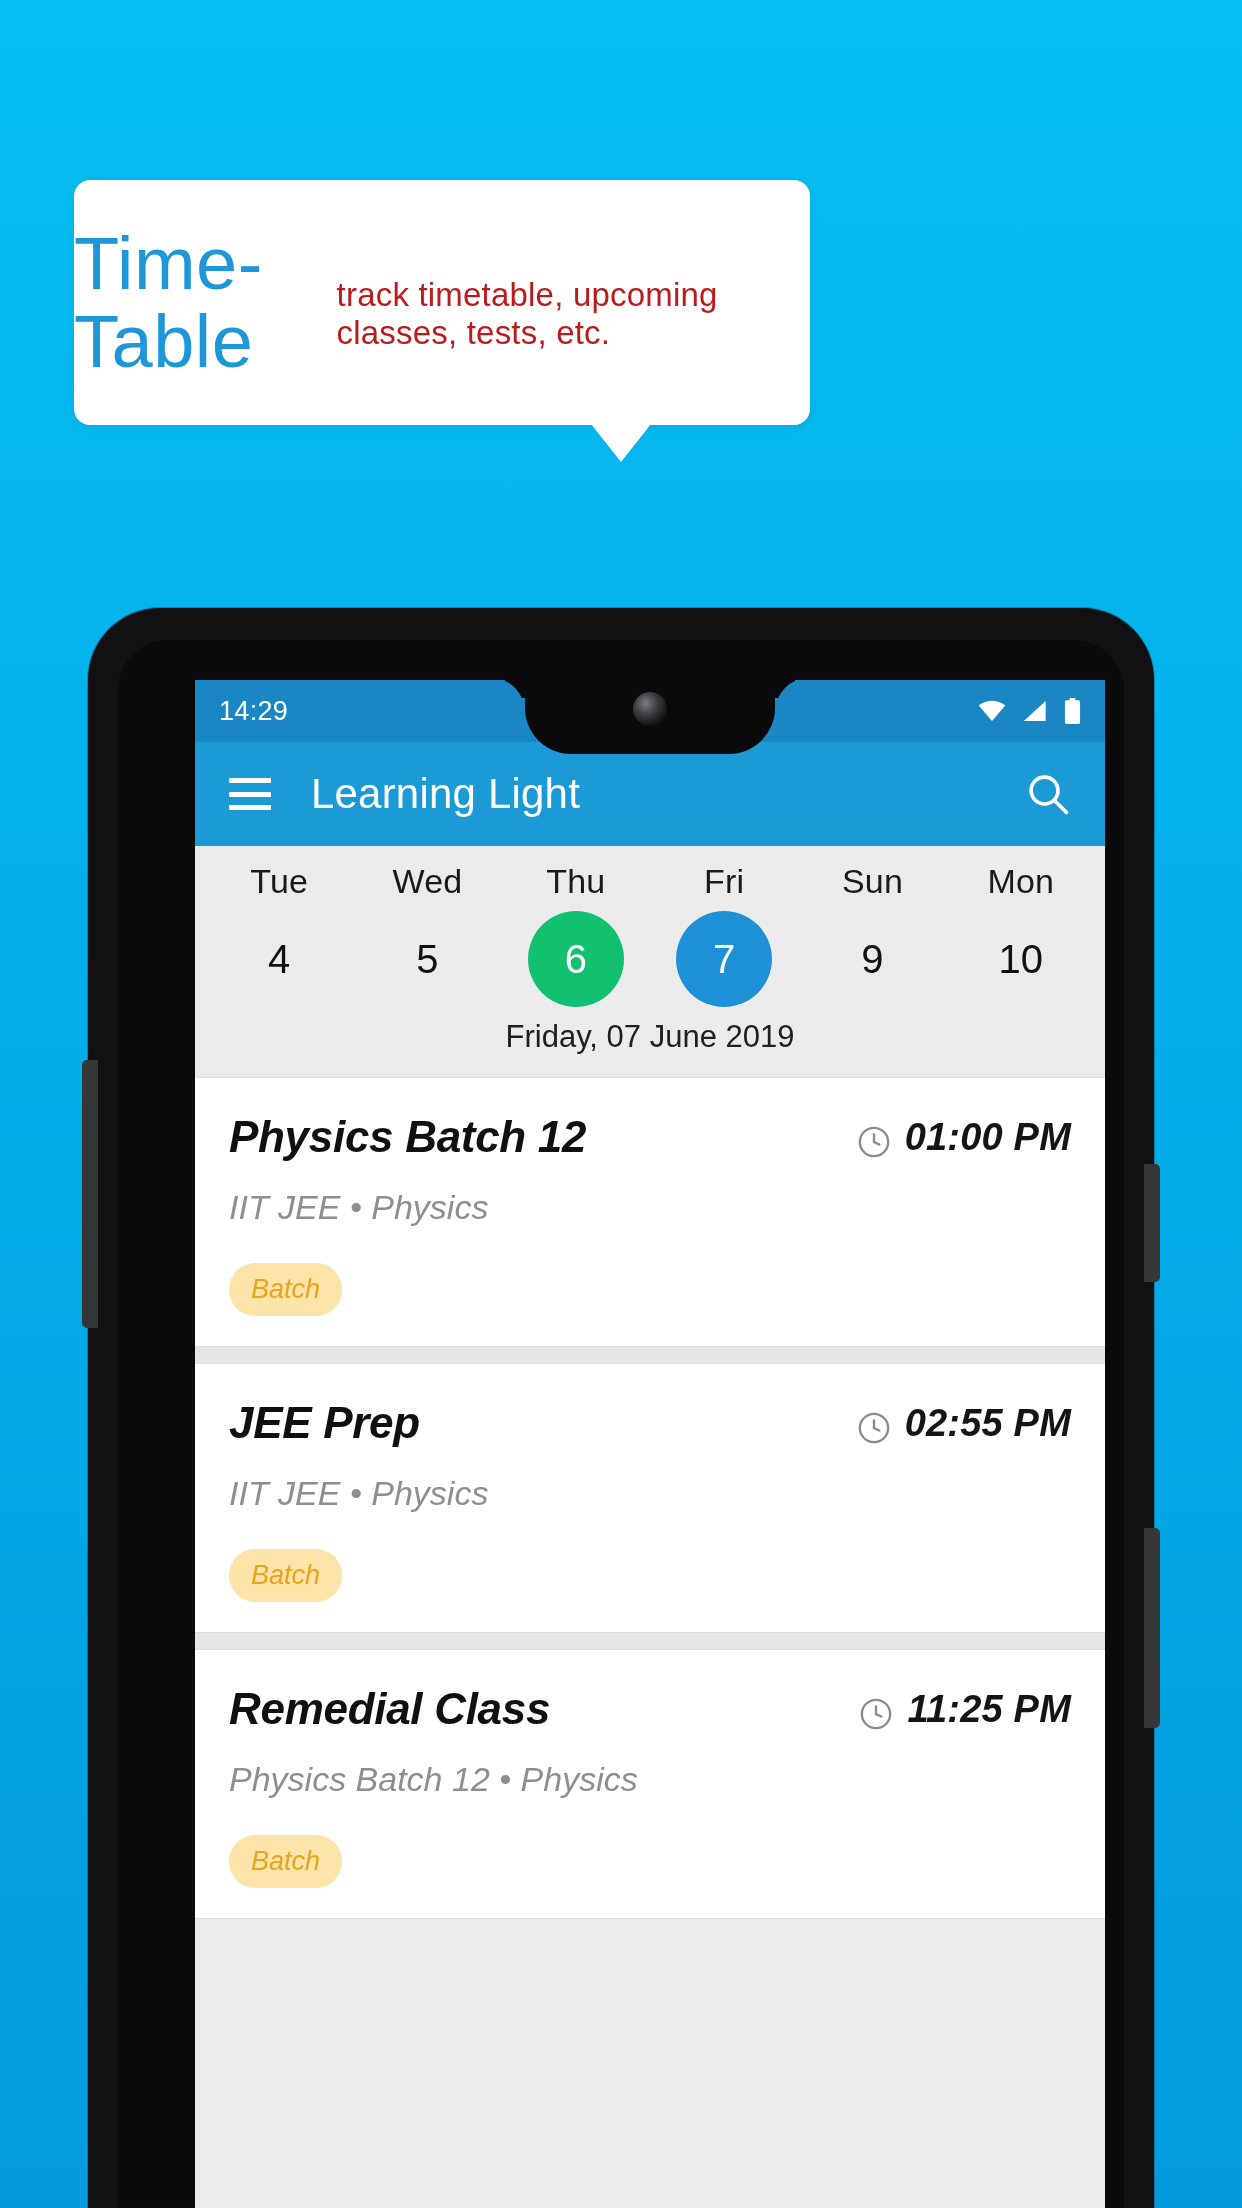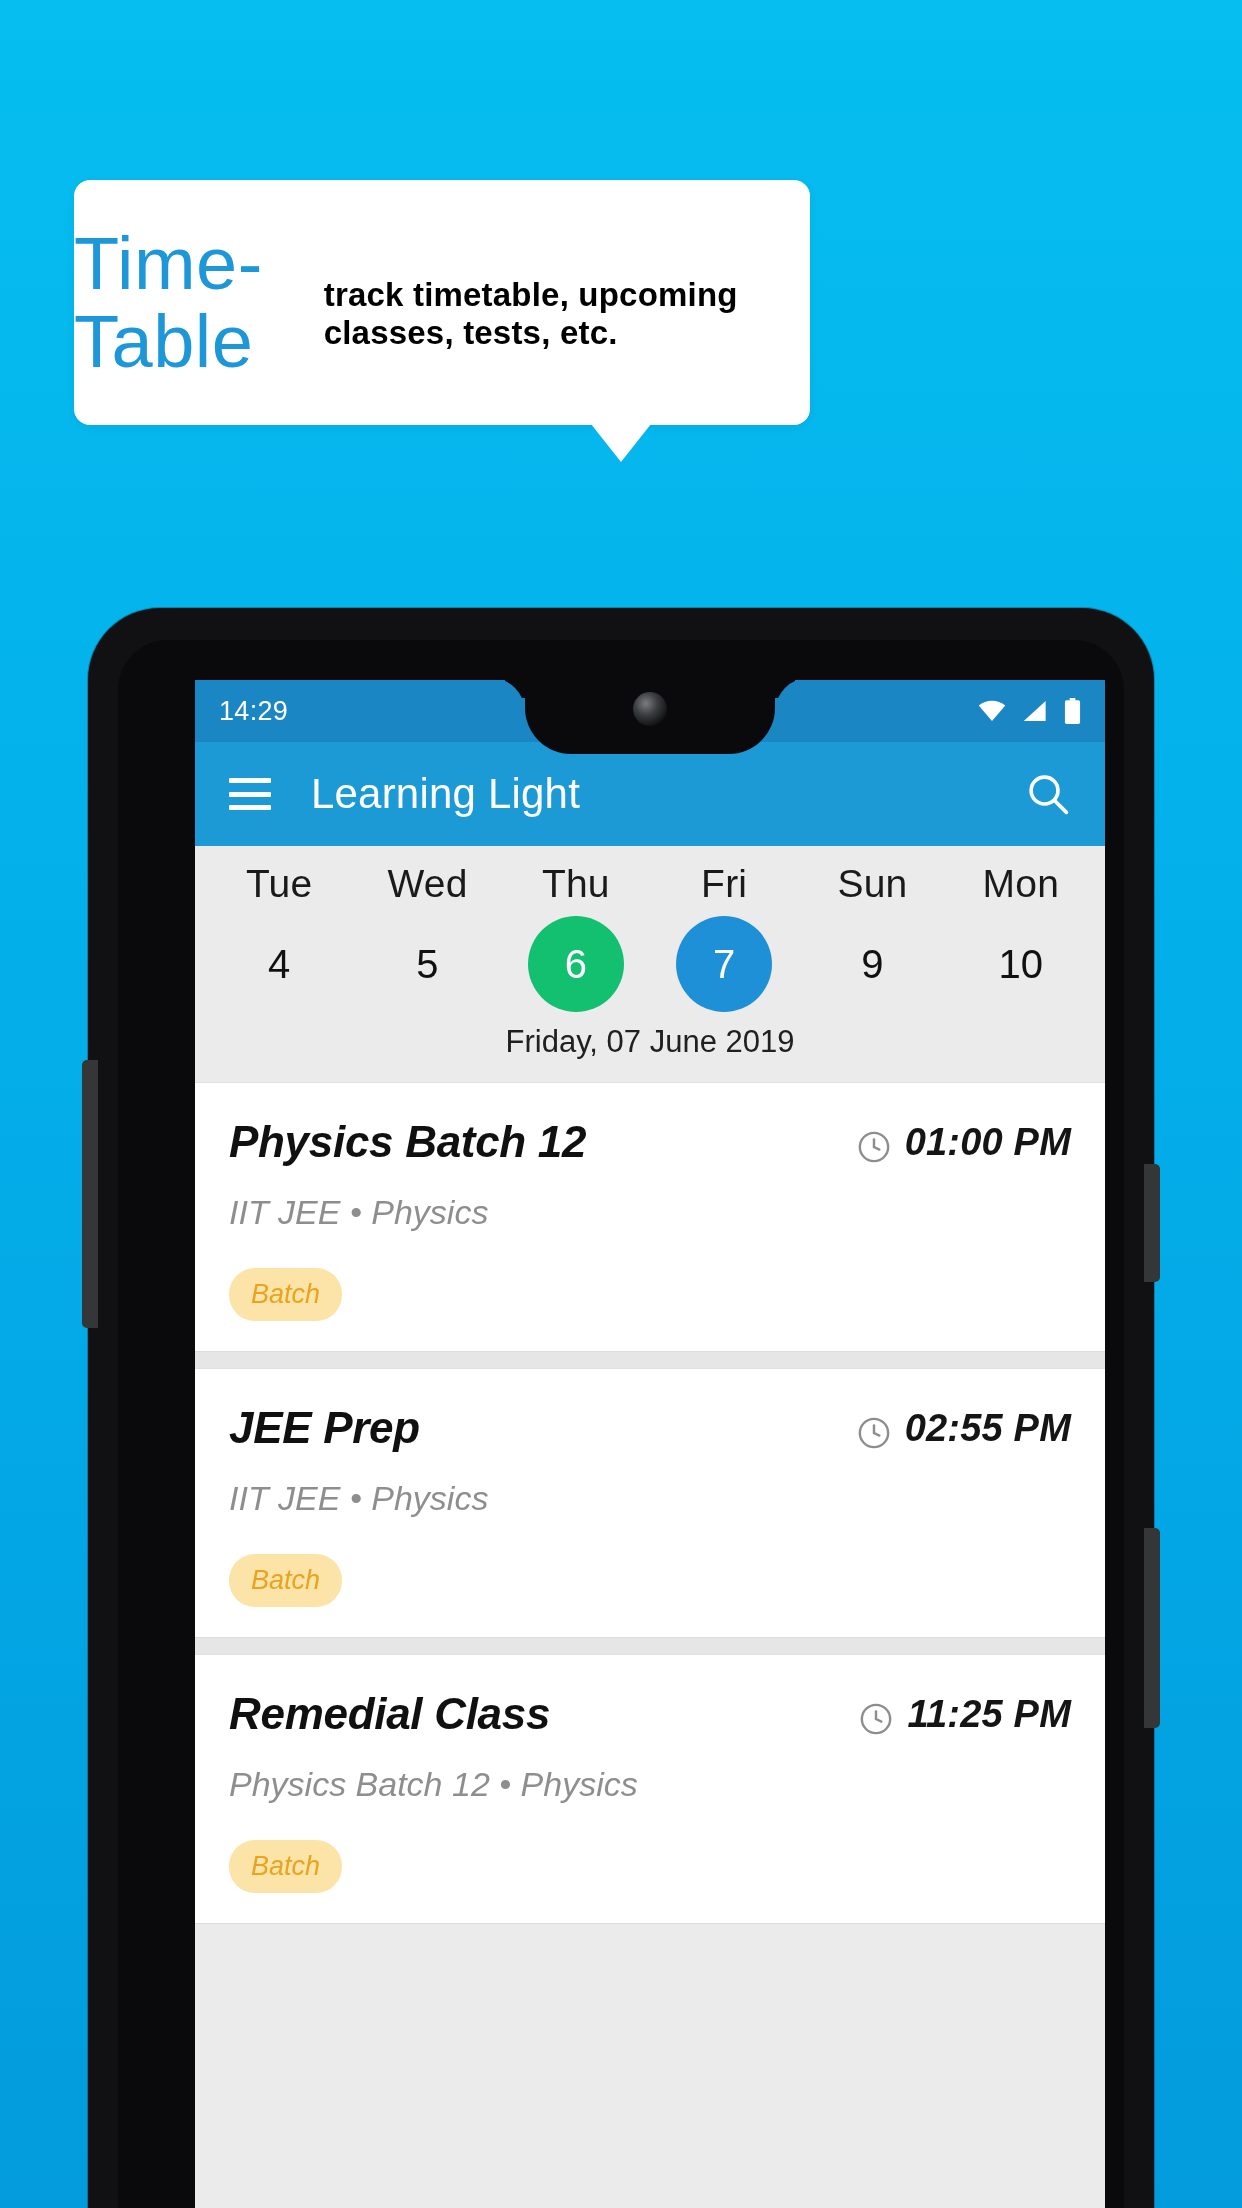--- a/index.html
+++ b/index.html
@@ -27,22 +27,22 @@
   .callout-title{
     font-size:74px;
     font-weight:400;
     color:#1D97D8;
     letter-spacing:0.5px;
     line-height:1.05;
   }
   .callout-sub{
     margin-top:22px;
     font-size:33px;
-    font-weight:700;
-    color:#000000;
+    font-weight:400;
+    color:#b91c1c;
     letter-spacing:0.2px;
   }
   .callout-tail{
     position:absolute;
     left:50%; transform:translateX(-50%);
     top:424px;
     width:0; height:0;
     border-left:30px solid transparent;
     border-right:30px solid transparent;
     border-top:38px solid #ffffff;
@@ -181,21 +181,21 @@
     padding:0 10px;
   }
   .day-cell{
     flex:1;
     display:flex;
     flex-direction:column;
     align-items:center;
     cursor:pointer;
   }
   .day-name{
-    font-size:39px;
+    font-size:34px;
     color:#1a1a1a;
     font-weight:400;
     letter-spacing:0.2px;
   }
   .day-num-wrap{
     margin-top:10px;
     width:96px; height:96px;
     display:flex; align-items:center; justify-content:center;
     border-radius:50%;
   }

